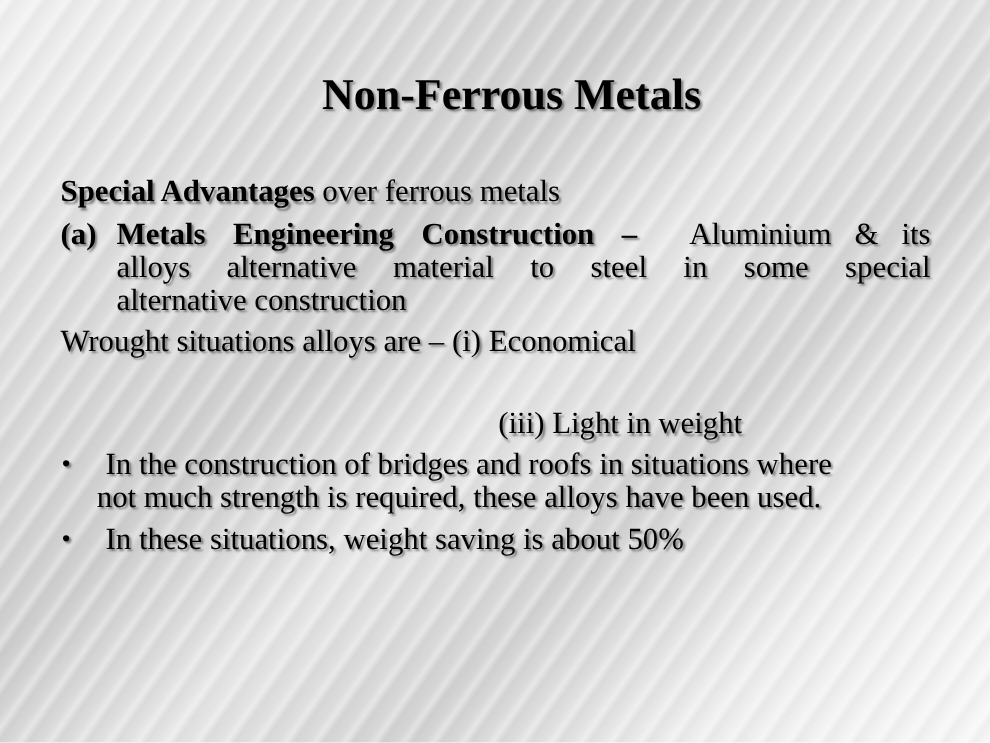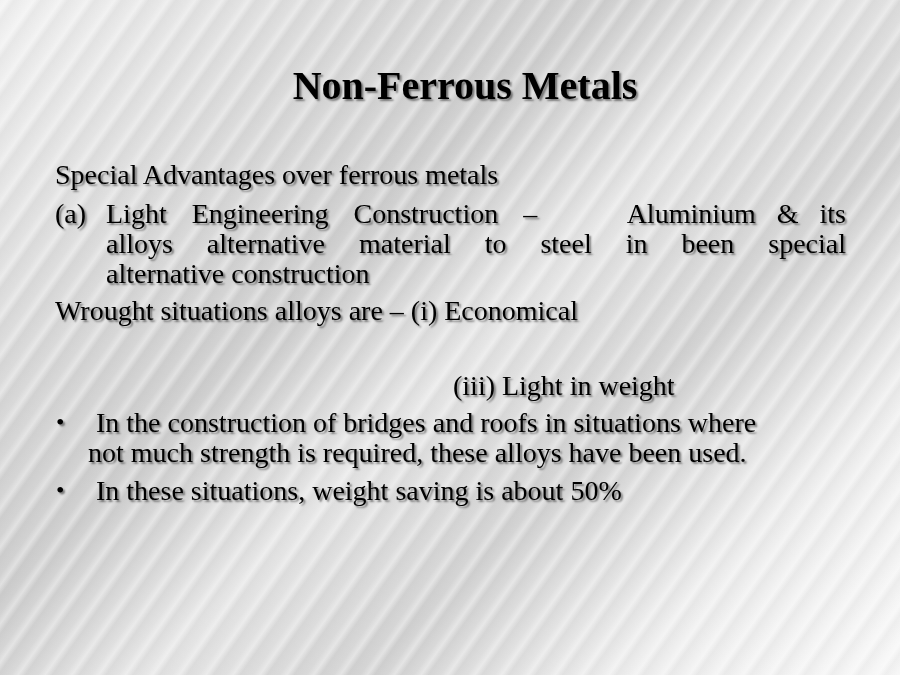--- a/index.html
+++ b/index.html
@@ -11,43 +11,43 @@
         repeating-linear-gradient(125deg, rgba(255,255,255,0) 0px, rgba(255,255,255,0.35) 6px, rgba(0,0,0,0.03) 12px, rgba(255,255,255,0) 22px),
         linear-gradient(135deg, #f2f2f2 0%, #dcdcdc 22%, #d0d0d0 38%, #e6e6e6 52%, #d4d4d4 66%, #eeeeee 82%, #f7f7f7 100%);
     }
     .slide { position: absolute; inset: 0; }
     .shadow { text-shadow: 2px 2px 2px rgba(0,0,0,0.45); }
     .title {
       position: absolute; left: 0; right: 0; top: 58px;
       text-align: center; font-weight: bold; font-size: 40px; line-height: 56px; padding-left: 30px;
     }
     .line { position: absolute; font-size: 28px; line-height: 30px; white-space: nowrap; }
-    .bold { font-weight: normal; }
+    .bold { font-weight: bold; }
     .justify { text-align: justify; text-align-last: justify; white-space: normal; }
     .bullet { position: absolute; font-size: 24px; }
   </style>
 </head>
 <body>
 
 <div class="slide">
 
   <div class="title shadow">Non-Ferrous Metals</div>
 
   <div class="line shadow" style="left:55px; top:160px;">
     <span class="bold">Special Advantages</span><span> over ferrous metals</span>
   </div>
 
   <div class="line shadow" style="left:55px; top:199px;">
     <span class="bold">(a)</span>
   </div>
   <div class="line shadow" style="left:106px; top:199px; width:740px; display:flex; justify-content:space-between;">
-    <span class="bold" style="word-spacing:18px;">Light Engineering Construction –</span>
+    <span class="bold" style="word-spacing:18px;">Metals Engineering Construction –</span>
     <span style="word-spacing:14px;">Aluminium &amp; its</span>
   </div>
-  <div class="line shadow justify" style="left:106px; top:229px; width:740px;">alloys alternative material to steel in been special</div>
+  <div class="line shadow justify" style="left:106px; top:229px; width:740px;">alloys alternative material to steel in some special</div>
   <div class="line shadow" style="left:106px; top:259px;">alternative construction</div>
 
   <div class="line shadow" style="left:55px; top:296px;">Wrought situations alloys are – (i)  Economical</div>
   <div class="line shadow" style="left:453px; top:371px;">(iii) Light in weight</div>
 
   <div class="bullet shadow" style="left:56px; top:409px;">•</div>
   <div class="line shadow" style="left:96px; top:408px;">In the construction of bridges and roofs in situations where</div>
   <div class="line shadow" style="left:88px; top:438px;">not much strength is required, these alloys have been used.</div>
 
   <div class="bullet shadow" style="left:56px; top:477px;">•</div>

